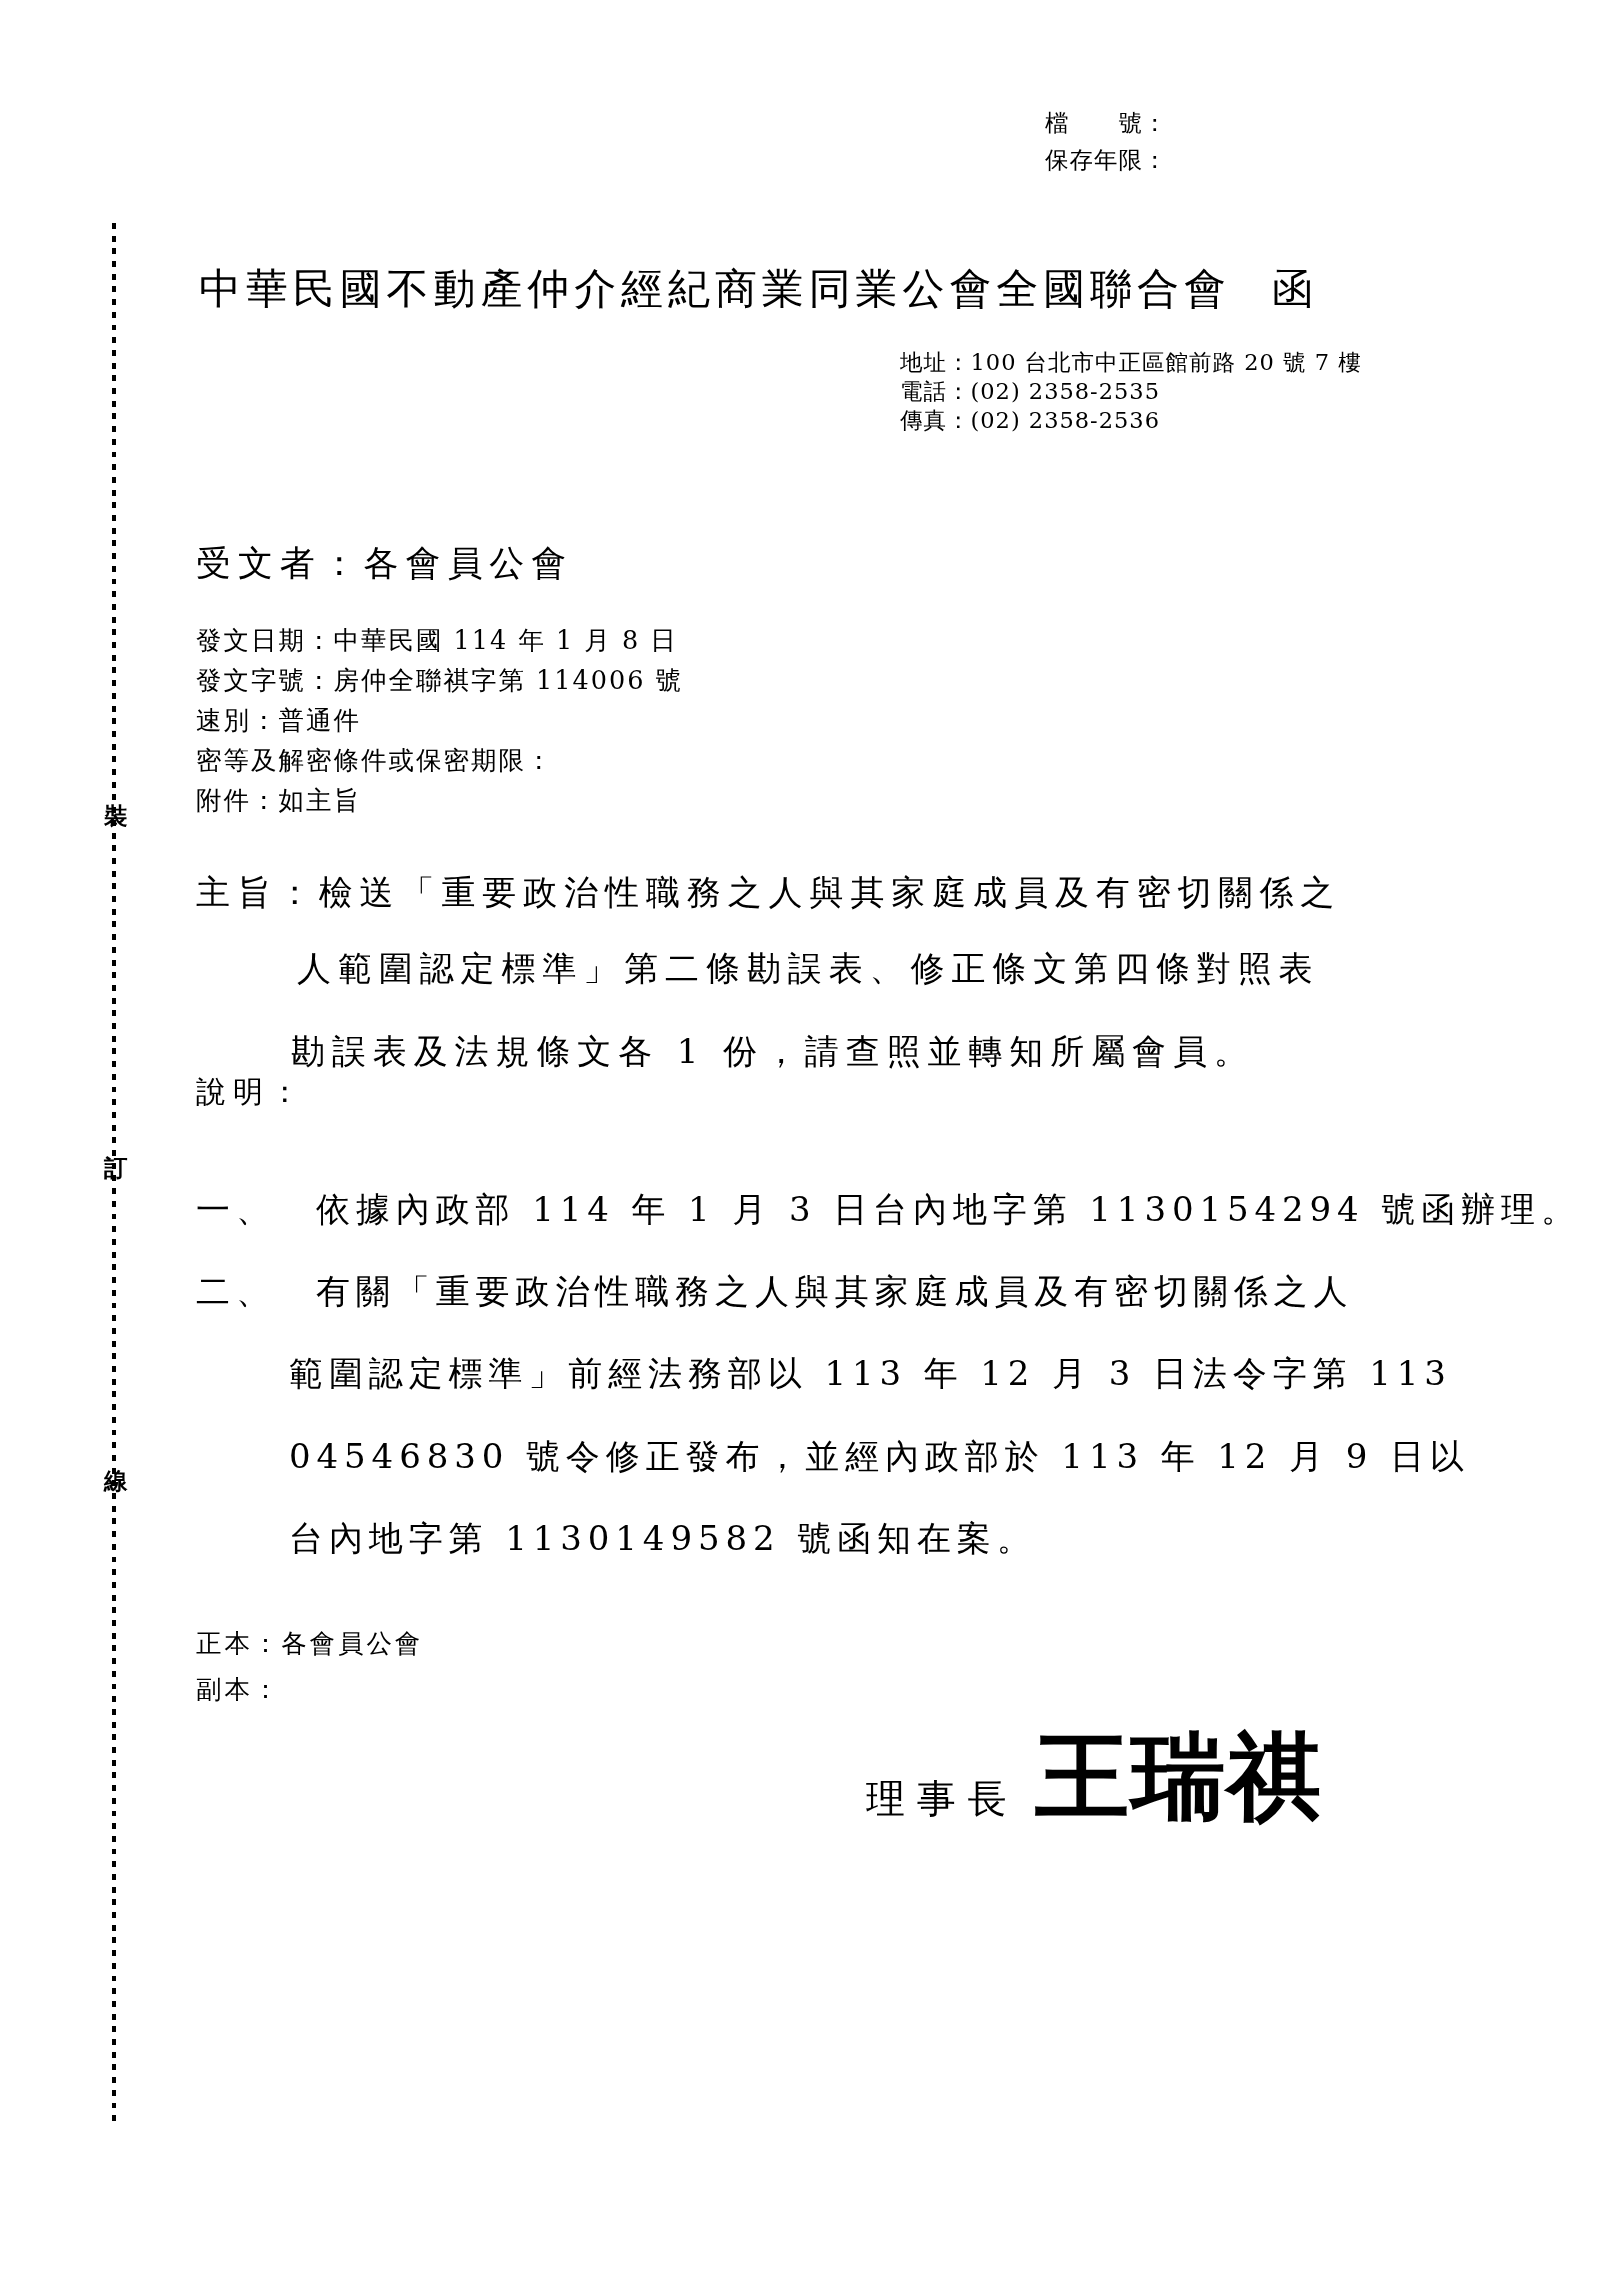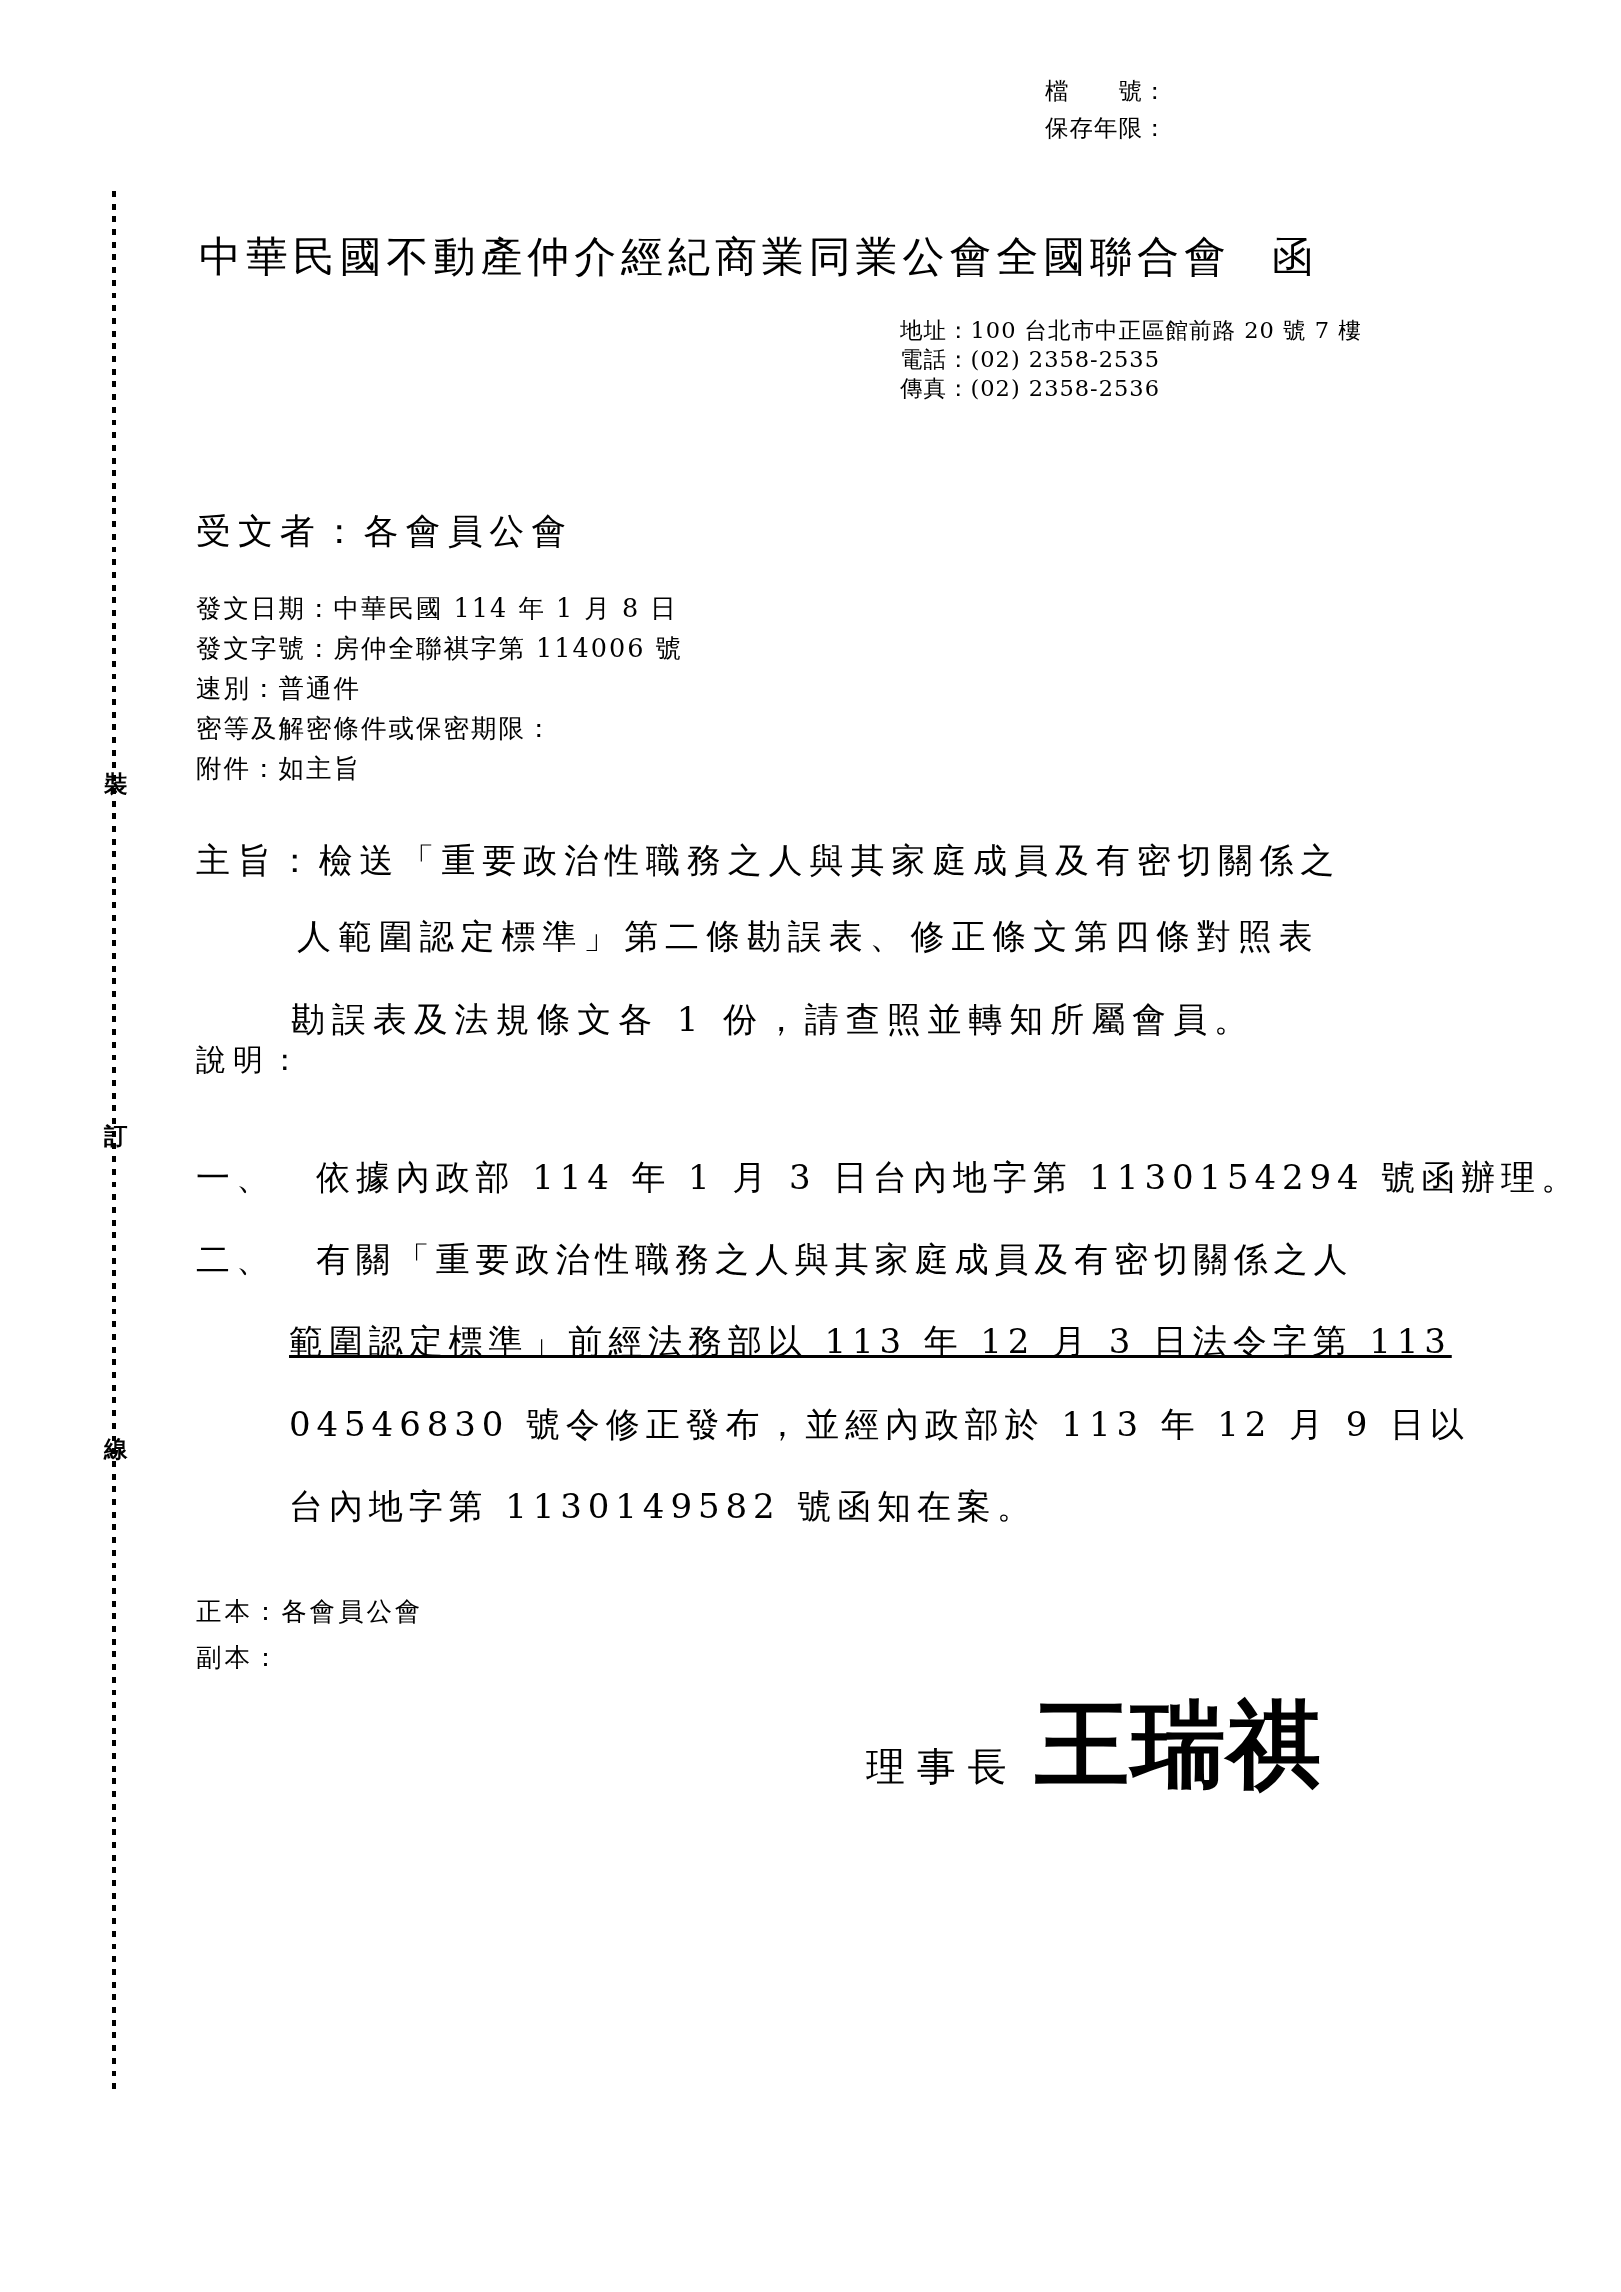--- a/index.html
+++ b/index.html
@@ -9,21 +9,21 @@
   }
   .page {
     position: relative;
     width: 1621px;
     height: 2293px;
     background: #ffffff;
     font-family: "DejaVu Serif", "Liberation Serif", serif;
     color: #000000;
     overflow: hidden;
   }
-  .abs { position: absolute; white-space: nowrap; }
+  .abs { position: absolute; white-space: nowrap; margin-top: 32px; }
 
   
   .file-block { left: 1045px; top: 73px; font-size: 23.5px; line-height: 37px; letter-spacing: 1px; }
 
   
   .title-row { left: 199px; top: 229px; font-size: 42px; letter-spacing: 4.9px; }
   .title-row .doc-type { margin-left: 41px; }
 
   
   .addr-block { left: 900px; top: 316px; font-size: 22.5px; line-height: 29px; letter-spacing: 1px; }
@@ -40,21 +40,21 @@
   .subject-l2 { left: 297px; top: 914px; }
   .subject-l3 { left: 291px; top: 997px; }
 
   
   .desc-heading { left: 196px; top: 1040px; font-size: 30px; letter-spacing: 6.9px; text-align: right; }
   .desc-text { font-size: 34px; letter-spacing: 5.9px; }
   .i1-marker { left: 196px; top: 1155px; }
   .i1-l1 { left: 316px; top: 1155px; }
   .i2-marker { left: 196px; top: 1237px; }
   .i2-l1 { left: 316px; top: 1237px; }
-  .i2-l2 { left: 289px; top: 1319px; text-decoration: underline; }
+  .i2-l2 { left: 289px; top: 1319px; }
   .i2-l3 { left: 289px; top: 1402px; }
   .i2-l4 { left: 289px; top: 1484px; text-align: center; }
 
   
   .copies-block { left: 196px; top: 1588px; font-size: 25.5px; line-height: 46px; letter-spacing: 2.9px; }
 
   
   .sig-title { left: 866px; top: 1740px; font-size: 39px; letter-spacing: 11.8px; }
   .sig-name { left: 1035px; top: 1682px; font-size: 94px; font-weight: 900; letter-spacing: 2px; }
 

